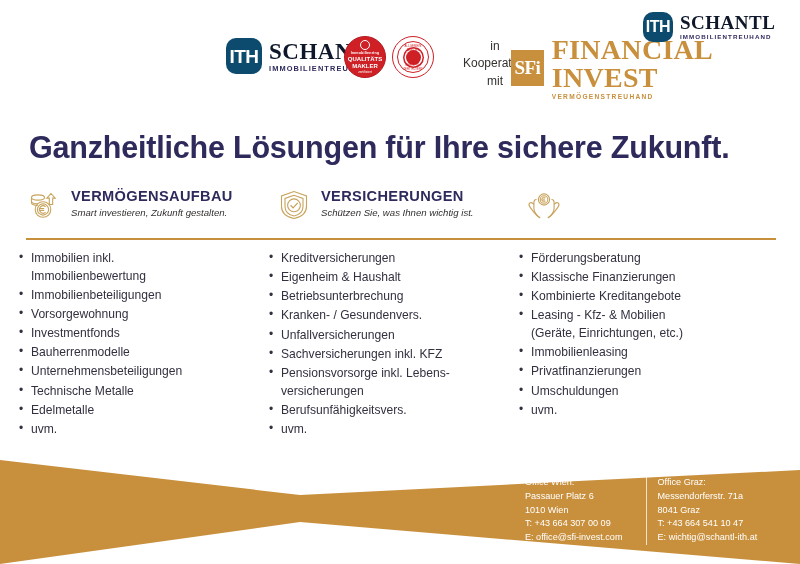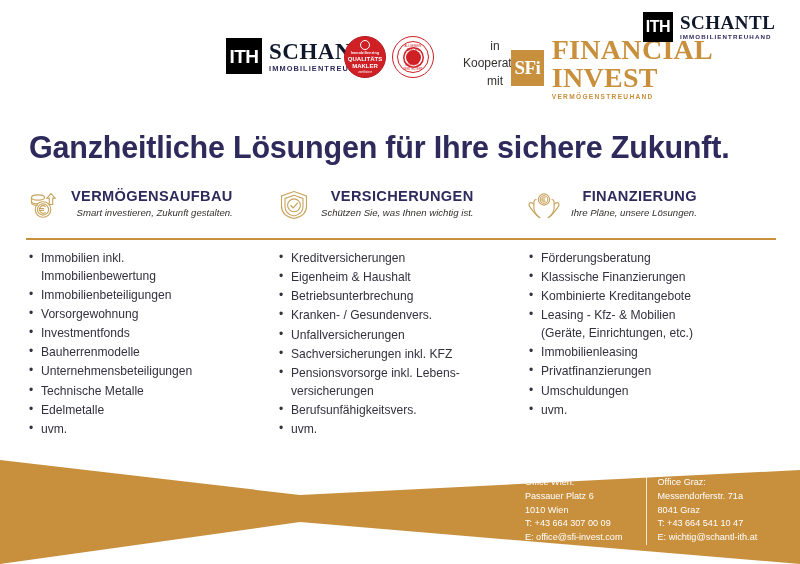--- a/index.html
+++ b/index.html
@@ -27,25 +27,26 @@
     height: 108px;
   }
 
   
   .ith-lockup {
     display: flex;
     align-items: center;
     gap: 7px;
   }
   .ith-mark {
-    background: #000000;
+    background: #0c4a6e;
     display: flex;
     align-items: center;
     justify-content: center;
     position: relative;
+    border-radius: 10px;
   }
   .ith-mark .glyph {
     color: #ffffff;
     font-family: "Liberation Sans", sans-serif;
     font-weight: 700;
     letter-spacing: -0.5px;
     line-height: 1;
   }
   .ith-word {
     line-height: 1;
@@ -208,21 +209,20 @@
     white-space: nowrap;
   }
 
   
   .columns {
     position: absolute;
     left: 26px;
     top: 186px;
     width: 752px;
     display: flex;
-    text-align: right;
   }
   .col { width: 250px; }
   .col:nth-child(2) { width: 250px; }
   .col:nth-child(3) { width: 252px; }
 
   .col-head {
     display: flex;
     align-items: flex-start;
     gap: 9px;
     height: 44px;
@@ -256,21 +256,21 @@
     position: absolute;
     left: 26px;
     top: 238px;
     width: 750px;
     height: 2px;
     background: #c8903d;
   }
 
   .lists {
     position: absolute;
-    left: 26px;
+    left: 16px;
     top: 250px;
     width: 752px;
     display: flex;
   }
   .lists .col { padding-right: 4px; }
   ul.bullets {
     margin: 0;
     padding: 0 0 0 15px;
     list-style: none;
   }
@@ -431,24 +431,20 @@
           <svg viewBox="0 0 36 36" width="36" height="36" fill="none" stroke="#c8a35c" stroke-width="1.1">
             <circle cx="18" cy="12.5" r="5.6"></circle>
             <circle cx="18" cy="12.5" r="3.8"></circle>
             <path d="M19.6 10.9a2.3 2.3 0 100 3.2M16 12h3M16 13.2h3" stroke-width="0.9"></path>
             <path d="M10.5 12.5c-1.6 0-2.6 1.3-2.6 2.9v6.1c0 3.6 3.2 7.6 6.4 9.4"></path>
             <path d="M8 17.4c-1.5-1.6-3.3-2.2-4.4-1.2-1 1 -0.6 2.6 0.6 4.2 2.3 3 5.3 7.8 9.2 9.9"></path>
             <path d="M25.5 12.5c1.6 0 2.6 1.3 2.6 2.9v6.1c0 3.6-3.2 7.6-6.4 9.4"></path>
             <path d="M28 17.4c1.5-1.6 3.3-2.2 4.4-1.2 1 1 0.6 2.6-0.6 4.2-2.3 3-5.3 7.8-9.2 9.9"></path>
           </svg>
         </div>
-        <div class="col-titles">
-          <div class="col-title">FINANZIERUNG</div>
-          <div class="col-sub">Ihre Pläne, unsere Lösungen.</div>
-        </div>
       </div>
     </div>
   </div>
 
   <div class="divider"></div>
 
   <div class="lists">
 
     <div class="col">
       <ul class="bullets">

